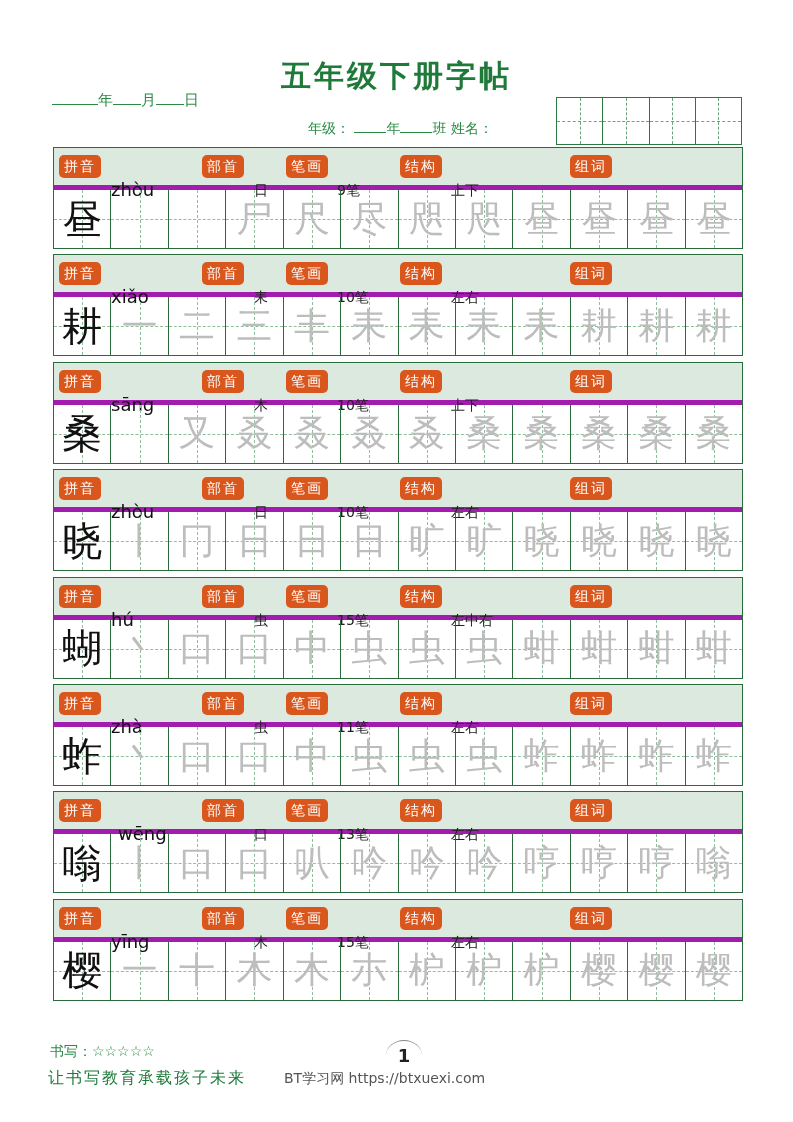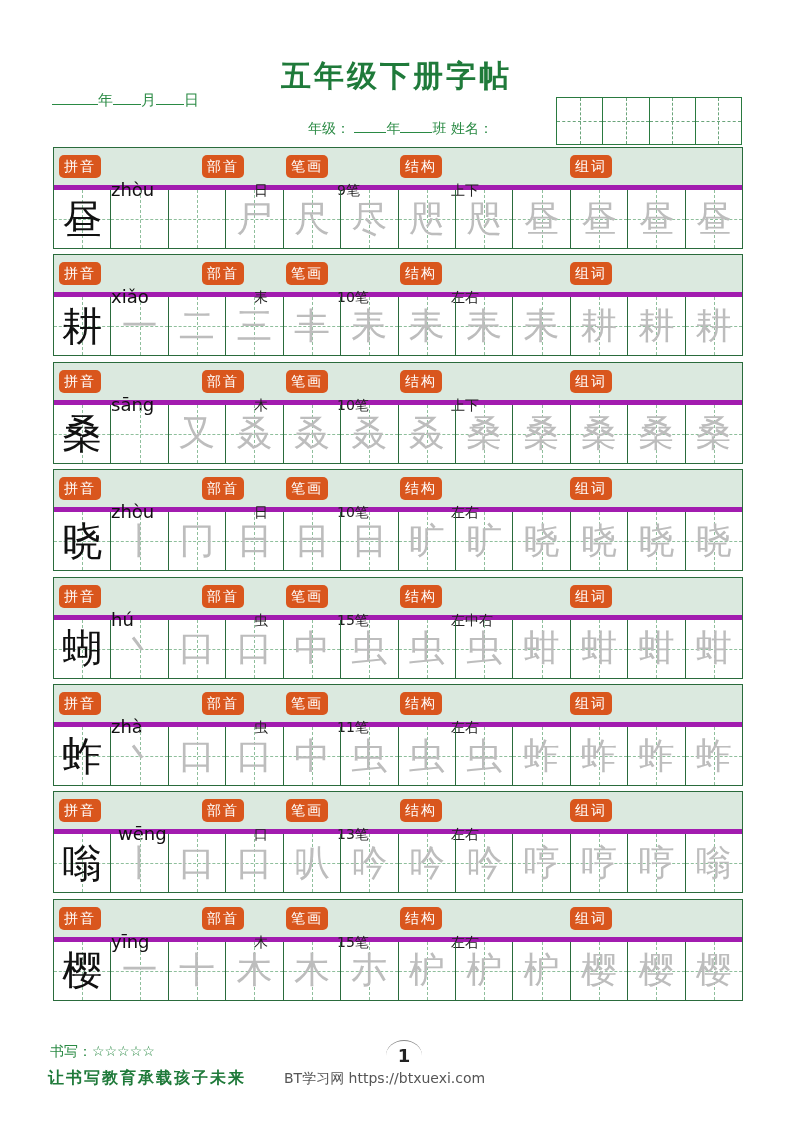--- a/index.html
+++ b/index.html
@@ -26,21 +26,21 @@
   .grid { height:58px; display:flex; }
   .cell { flex:1; border-right:1px solid #2a6b3c; position:relative; display:flex; align-items:center; justify-content:center;
           font-family:"DejaVu Serif", serif; font-size:36px; color:#bdbdbd; }
   .cell:last-child { border-right:none; }
   .cell::before { content:""; position:absolute; left:50%; top:0; bottom:0; border-left:1px dashed #8fbf9c; }
   .cell::after { content:""; position:absolute; top:50%; left:0; right:0; border-top:1px dashed #8fbf9c; }
   .cell span { position:relative; z-index:1; }
   .cell.main { color:#111; font-size:40px; }
 
   .footer-stars { position:absolute; left:50px; top:1043px; font-size:14px; color:#2a8a44; }
-  .slogan { position:absolute; left:48px; top:1068px; font-family:"DejaVu Serif", serif; font-weight:bold; font-size:16px; color:#1f7a3a; letter-spacing:2px; }
+  .slogan { position:absolute; left:48px; top:1068px; font-family:"DejaVu Serif", serif; font-weight:normal; font-size:16px; color:#1f7a3a; letter-spacing:2px; }
   .site { position:absolute; left:284px; top:1070px; font-size:14px; color:#555; }
   .pagenum { position:absolute; left:386px; top:1040px; width:36px; height:30px; text-align:center; font-weight:bold; font-size:18px; color:#222;
              border-top:1px solid #888; border-radius:50%; line-height:30px; }
 </style>
 </head>
 <body>
 
 <div class="title">五年级下册字帖</div>
 
 <div class="date">

